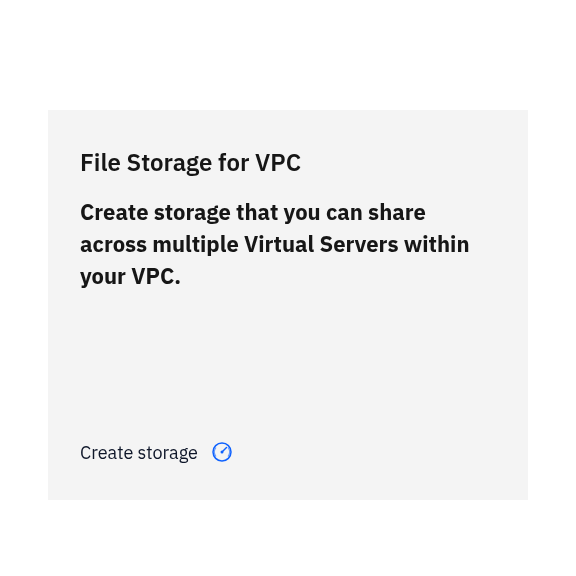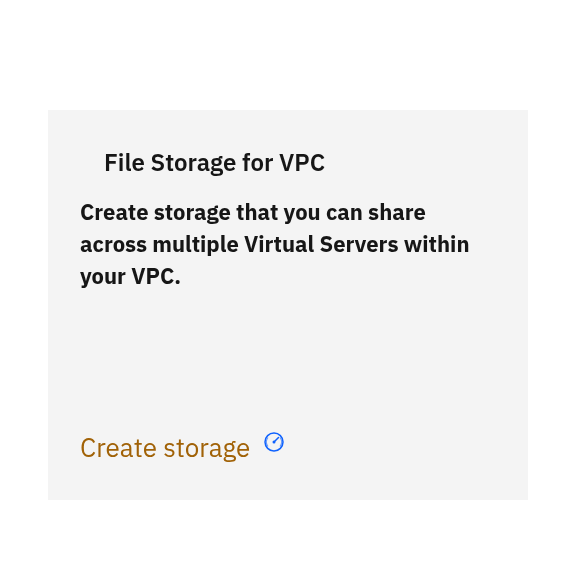--- a/index.html
+++ b/index.html
@@ -20,35 +20,34 @@
       height: 390px;
       display: flex;
       flex-direction: column;
     }
     .card-title {
       font-size: 24px;
       font-weight: 600;
       color: #161616;
       margin-bottom: 18px;
       letter-spacing: 0;
-      margin-left: 24px;
     }
     .card-description {
       font-size: 22px;
       font-weight: 700;
       color: #161616;
       line-height: 1.45;
       flex-grow: 1;
     }
     .card-action {
       display: flex;
-      align-items: flex-start;
+      align-items: flex-end;
       gap: 12px;
-      color: #a16207;
-      font-size: 26px;
+      color: #0f172a;
+      font-size: 18px;
       font-weight: 400;
       cursor: pointer;
       text-decoration: none;
     }
     .card-action-icon {
       display: inline-flex;
       align-items: center;
       justify-content: center;
     }
     .card-action-icon svg {

